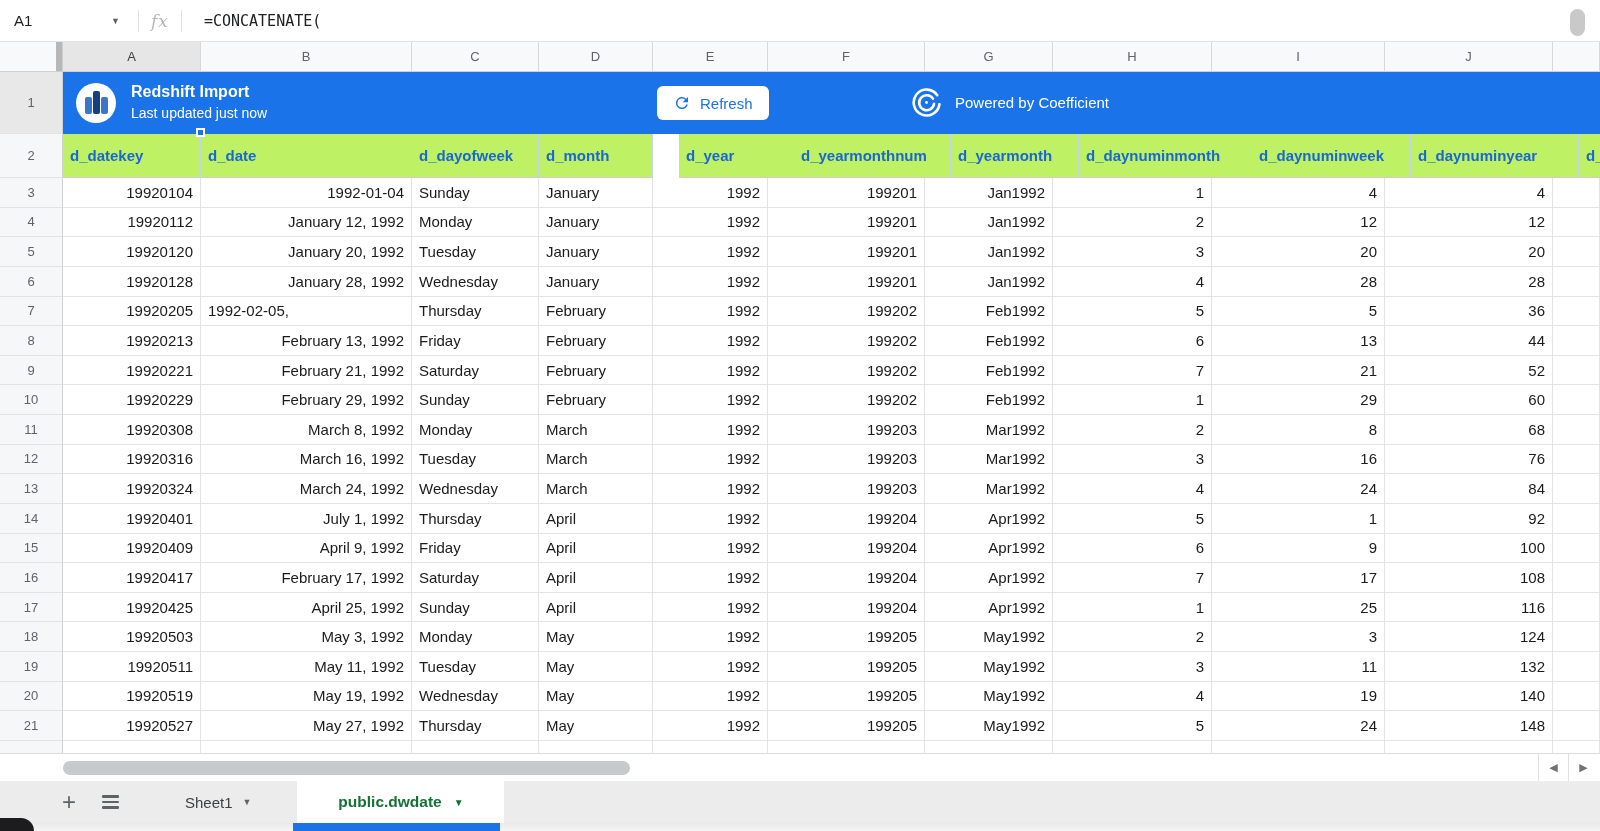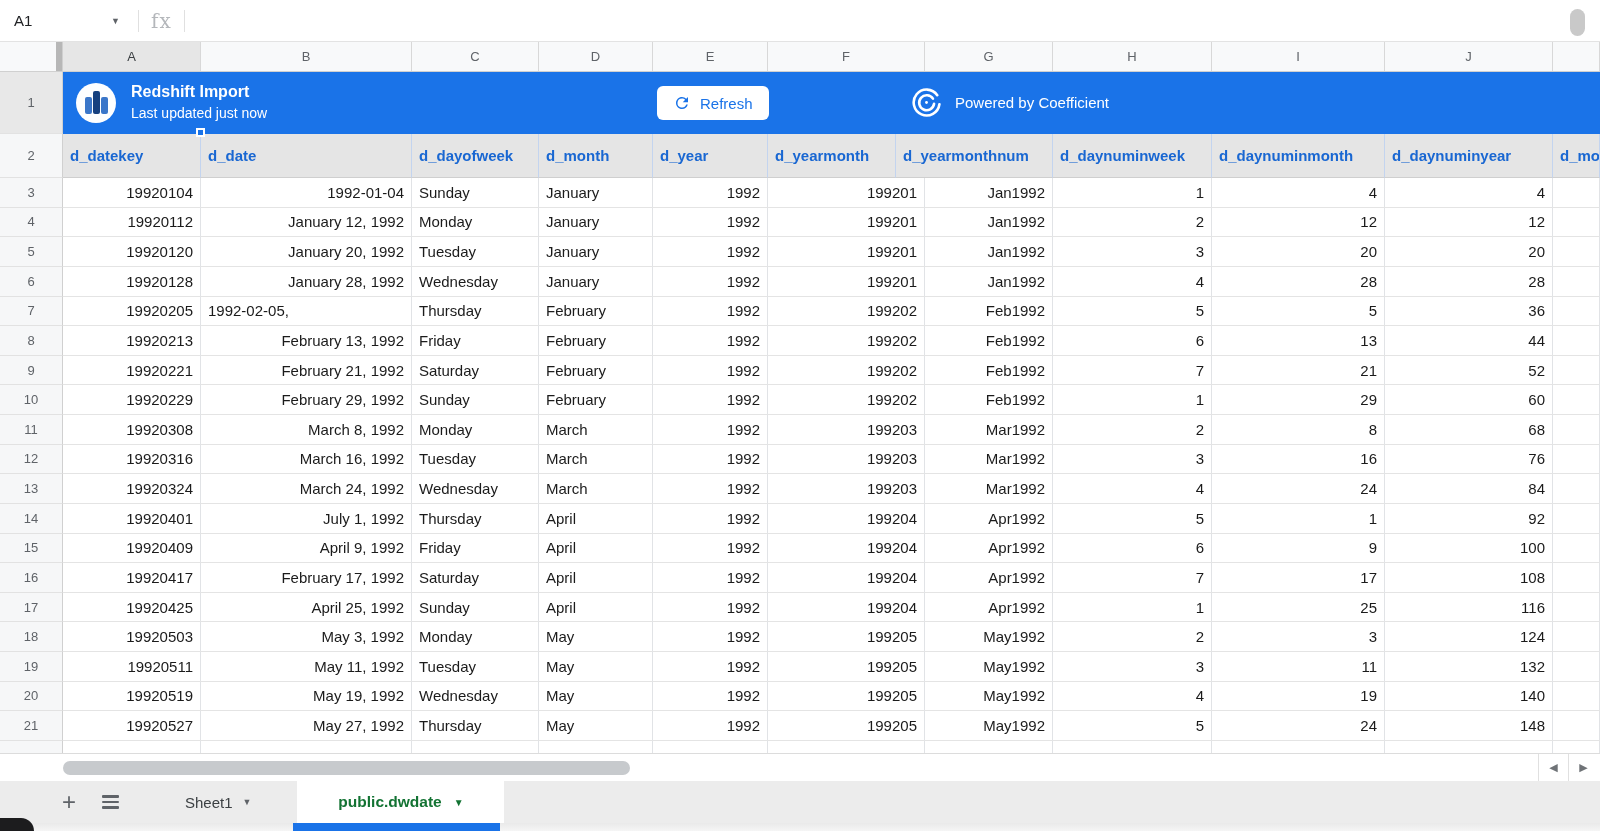--- a/index.html
+++ b/index.html
@@ -8,21 +8,21 @@
     position:relative; width:1600px; height:831px; overflow:hidden;
     font-family:"Liberation Sans", sans-serif; background:#fff; color:#1f1f1f;
   }
   
   .formula-bar{ height:42px; display:flex; align-items:center; padding-left:14px;
     border-bottom:1px solid #e3e3e3; position:relative; background:#fff;}
   .name-box{ width:112px; display:flex; align-items:center; justify-content:space-between; cursor:pointer;}
   .name-box .ref{ font-size:15px; color:#202124;}
   .name-box .caret{ font-size:9px; color:#5f6368; margin-right:6px;}
   .vsep{ width:1px; height:22px; background:#e0e0e0; margin:0 12px;}
-  .fx{ font-family:"DejaVu Serif", serif; font-size:20px; color:#b4b7bb; letter-spacing:1px;}
+  .fx{ font-family:"DejaVu Serif", serif; font-style:italic; font-size:17px; color:#b4b7bb; letter-spacing:1px;}
   .formula-input{ font-family:"DejaVu Sans Mono", monospace; font-size:15px; color:#202124; margin-left:10px; flex:1;}
   .top-pill{ position:absolute; right:15px; top:9px; width:15px; height:27px; border-radius:8px; background:#c9c9c9;}
   
   .col-header-row{ height:30px; display:flex; background:#f8f9fa; border-bottom:1px solid #d0d0d0;}
   .corner{ width:63px; position:relative; background:#f8f9fa; border-right:1px solid #cfcfcf;}
   .corner .strip{ position:absolute; right:0; top:0; width:6px; height:100%; background:#b7b7b7;}
   .colhdr{ display:flex; align-items:center; justify-content:center; font-size:13px; color:#5f6368;
     border-right:1px solid #d8d8d8; background:#f8f9fa;}
   .colhdr.selected{ background:#e6e6e6; color:#3c4043;}
   
@@ -45,21 +45,21 @@
     background:#fff; color:#1a73e8; font-size:15px; font-weight:500; font-family:inherit;
     display:flex; align-items:center; gap:9px; cursor:pointer;}
   .powered{ position:absolute; left:848px; top:15px; display:flex; align-items:center; gap:13px;}
   .powered .label{ font-size:15px; font-weight:500; color:#fff;}
   
   .sel-bottom{ position:absolute; left:63px; top:131px; width:138px; height:3px; background:#1a73e8; z-index:5;}
   .sel-handle{ position:absolute; left:196px; top:128px; width:9px; height:9px; background:#1a73e8;
     border:2px solid #fff; z-index:6;}
   
   .field-row{ height:44px; display:flex;}
-  .fieldcell{ display:flex; align-items:center; padding-left:7px; background:#e5e5e5; color:#1967d2;
+  .fieldcell{ display:flex; align-items:center; padding-left:7px; background:#bef264; color:#1967d2;
     font-size:15px; font-weight:700; border-right:1px solid #c3d4ef; border-bottom:1px solid #cfcfcf; overflow:hidden; white-space:nowrap;}
   
   .data-rows{ height:563px; display:flex; flex-direction:column;}
   .drow{ flex:1; display:flex;}
   .cell{ display:flex; align-items:center; font-size:15px; color:#1b1b1b; background:#fff;
     border-right:1px solid #e1e3e6; border-bottom:1px solid #e4e4e4; overflow:hidden; white-space:nowrap;}
   .cell.al-right{ justify-content:flex-end; padding-right:7px;}
   .cell.al-left{ justify-content:flex-start; padding-left:7px;}
   .partial-row{ height:12px; display:flex;}
   .partial-row .rowhdr{ border-bottom:none;}
@@ -95,20 +95,21 @@
 <div class="app">
 
   <div class="formula-bar">
     <div class="name-box">
       <span class="ref">A1</span>
       <span class="caret">▼</span>
     </div>
     <div class="vsep"></div>
     <span class="fx">fx</span>
     <div class="vsep"></div>
+    <div class="formula-input">=CONCATENATE(</div>
     <div class="top-pill"></div>
   </div>
 
   <div class="col-header-row" id="colHeaders">
       <div class="corner">
         <div class="strip"></div>
       </div>
       <div class="colhdr selected" style="width: 138px; flex: 0 0 138px;">A</div>
       <div class="colhdr" style="width: 211px; flex: 0 0 211px;">B</div>
       <div class="colhdr" style="width: 127px; flex: 0 0 127px;">C</div>
@@ -150,25 +151,25 @@
       </div>
     </div>
   </div>
 
   <div class="field-row" id="fieldRow">
       <div class="rowhdr">2</div>
       <div class="fieldcell" style="width: 138px; flex: 0 0 138px;">d_datekey</div>
       <div class="fieldcell" style="width: 211px; flex: 0 0 211px;">d_date</div>
       <div class="fieldcell" style="width: 127px; flex: 0 0 127px;">d_dayofweek</div>
       <div class="fieldcell" style="width: 114px; flex: 0 0 114px;">d_month</div>
-      <div class="fieldcell" style="width: 115px; flex: 0 0 115px;">d_year</div>
+      <div class="fieldcell" style="width: 115px; flex: 0 0 115px; margin-left: 26px;">d_year</div>
+      <div class="fieldcell" style="width: 157px; flex: 0 0 157px;">d_yearmonthnum</div>
       <div class="fieldcell" style="width: 128px; flex: 0 0 128px;">d_yearmonth</div>
-      <div class="fieldcell" style="width: 157px; flex: 0 0 157px;">d_yearmonthnum</div>
+      <div class="fieldcell" style="width: 173px; flex: 0 0 173px;">d_daynuminmonth</div>
       <div class="fieldcell" style="width: 159px; flex: 0 0 159px;">d_daynuminweek</div>
-      <div class="fieldcell" style="width: 173px; flex: 0 0 173px;">d_daynuminmonth</div>
       <div class="fieldcell" style="width: 168px; flex: 0 0 168px;">d_daynuminyear</div>
       <div class="fieldcell" style="width: 47px; flex: 0 0 47px;">d_mo</div>
     </div>
 
   <div class="data-rows" id="dataRows">
       <div class="drow">
         <div class="rowhdr">3</div>
         <div class="cell al-right" style="width: 138px; flex: 0 0 138px;">19920104</div>
         <div class="cell al-right" style="width: 211px; flex: 0 0 211px;">1992-01-04</div>
         <div class="cell al-left" style="width: 127px; flex: 0 0 127px;">Sunday</div>

